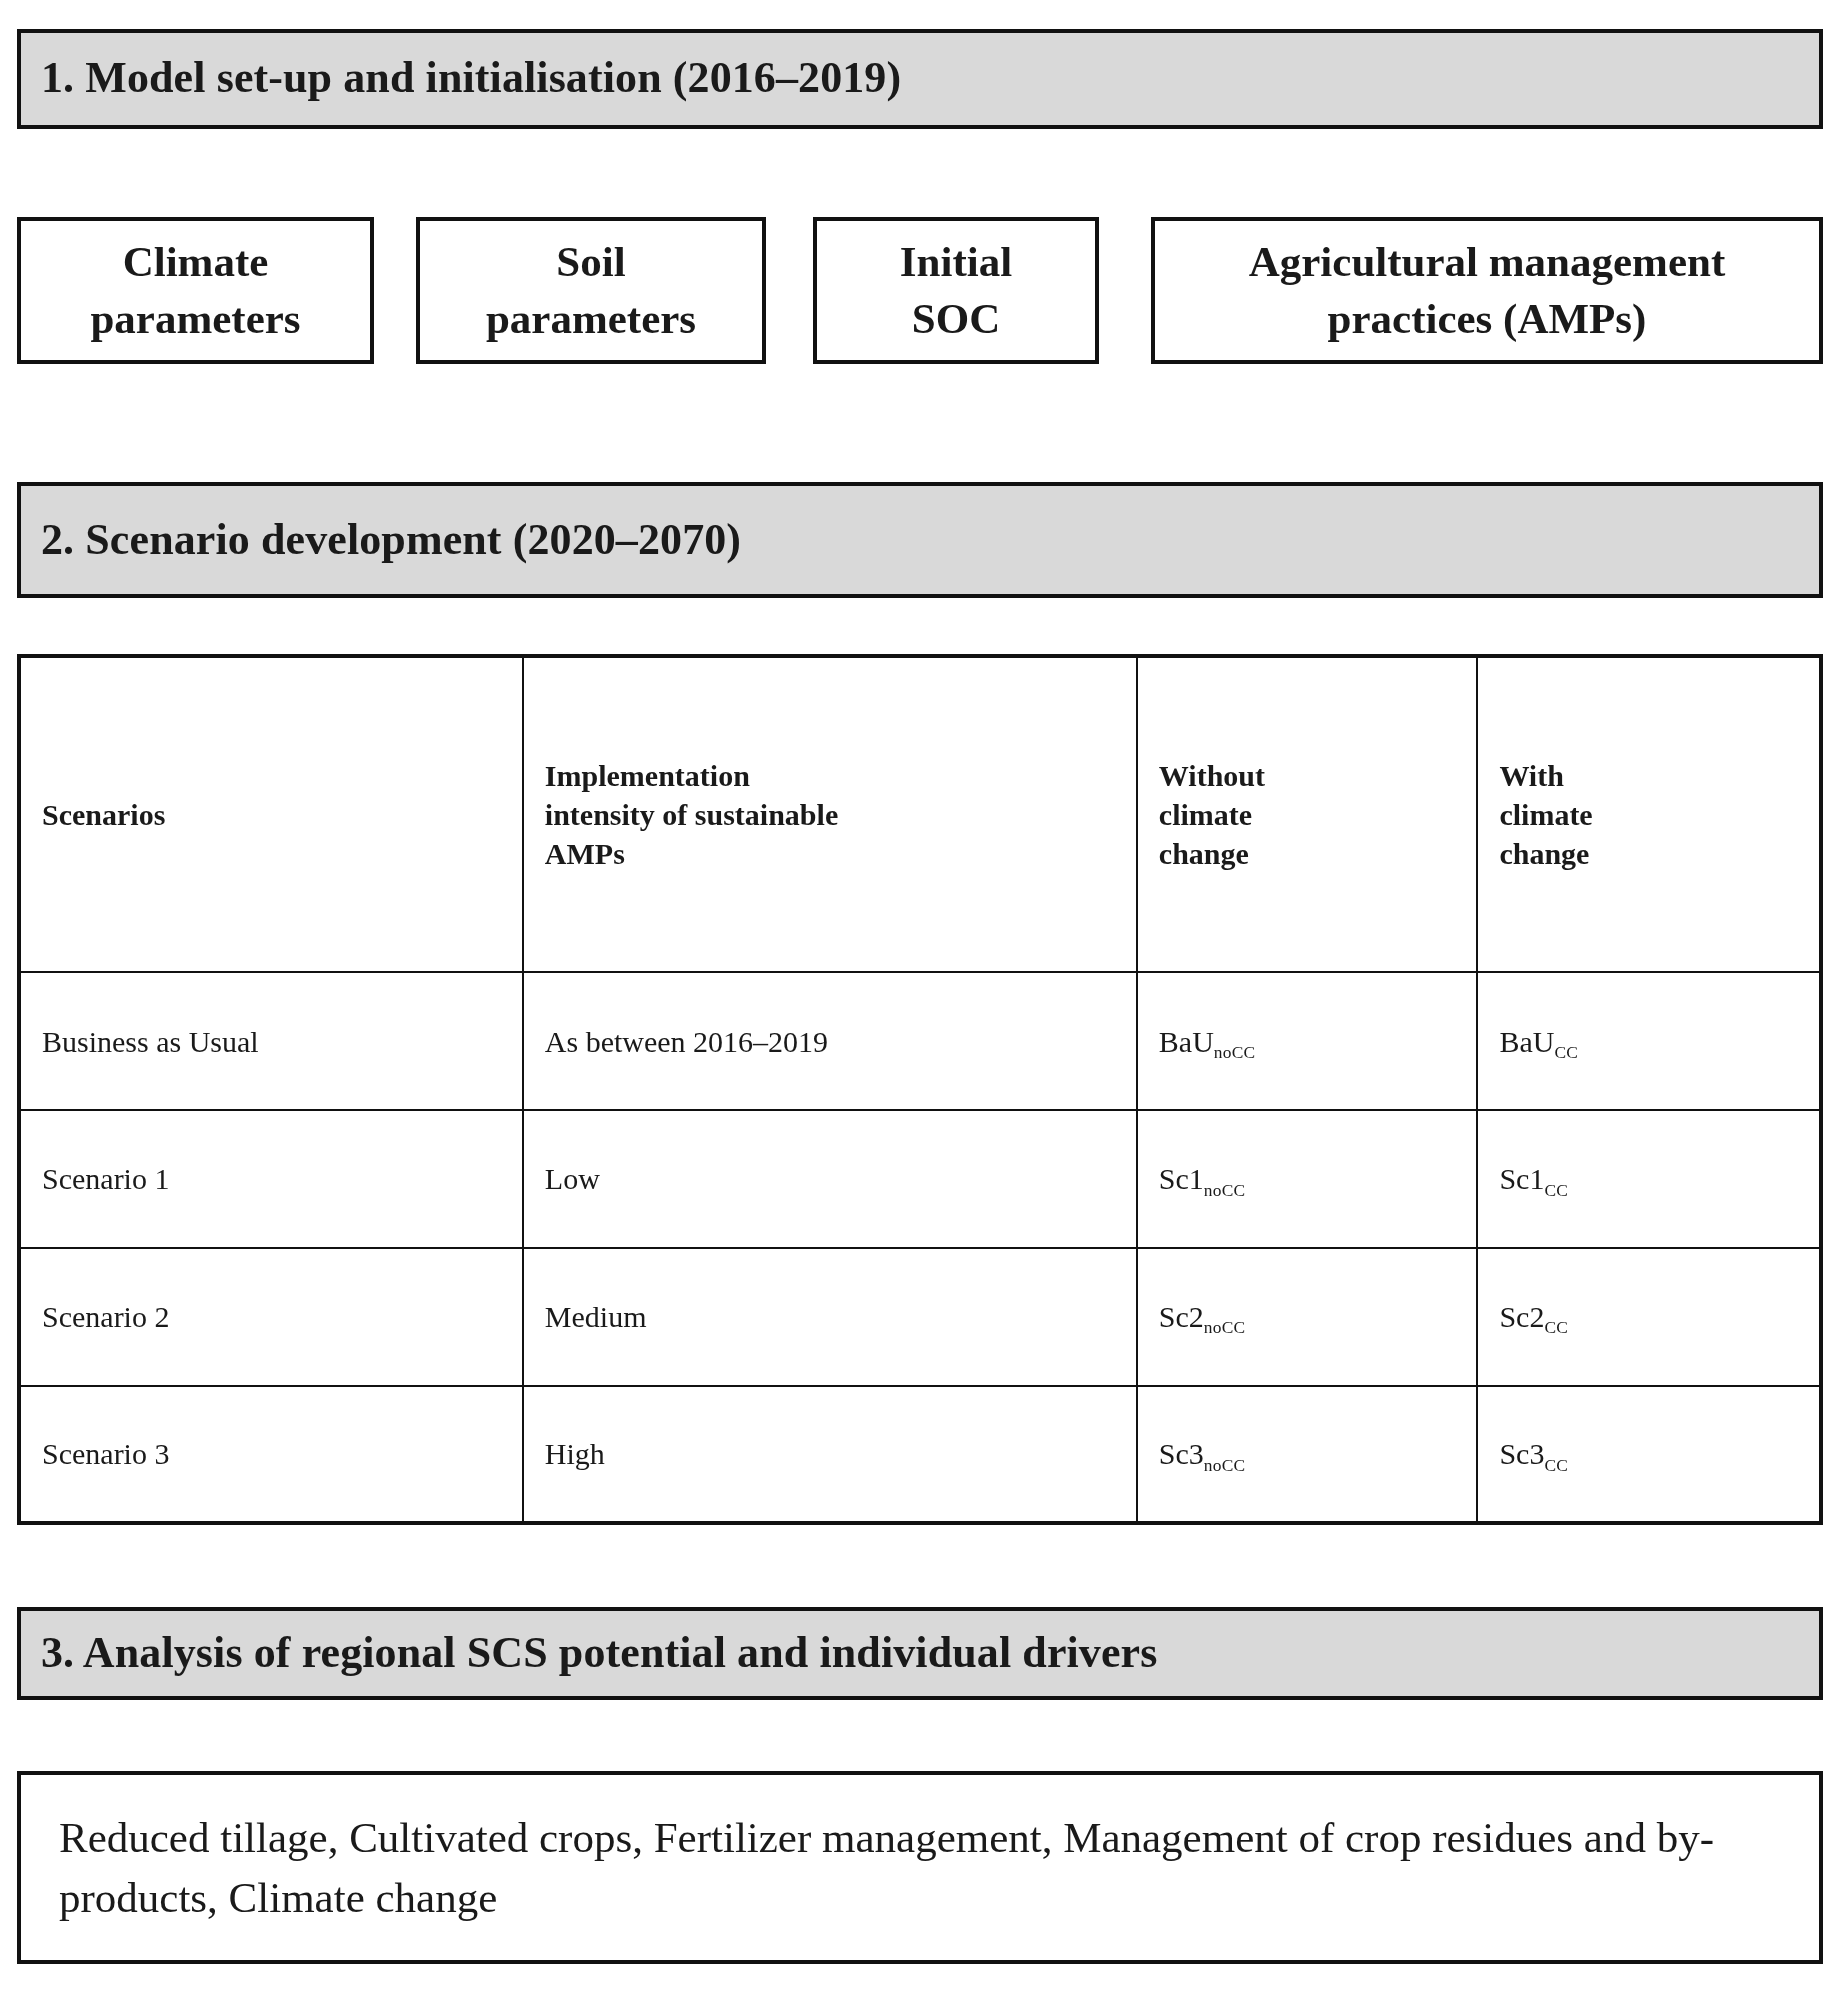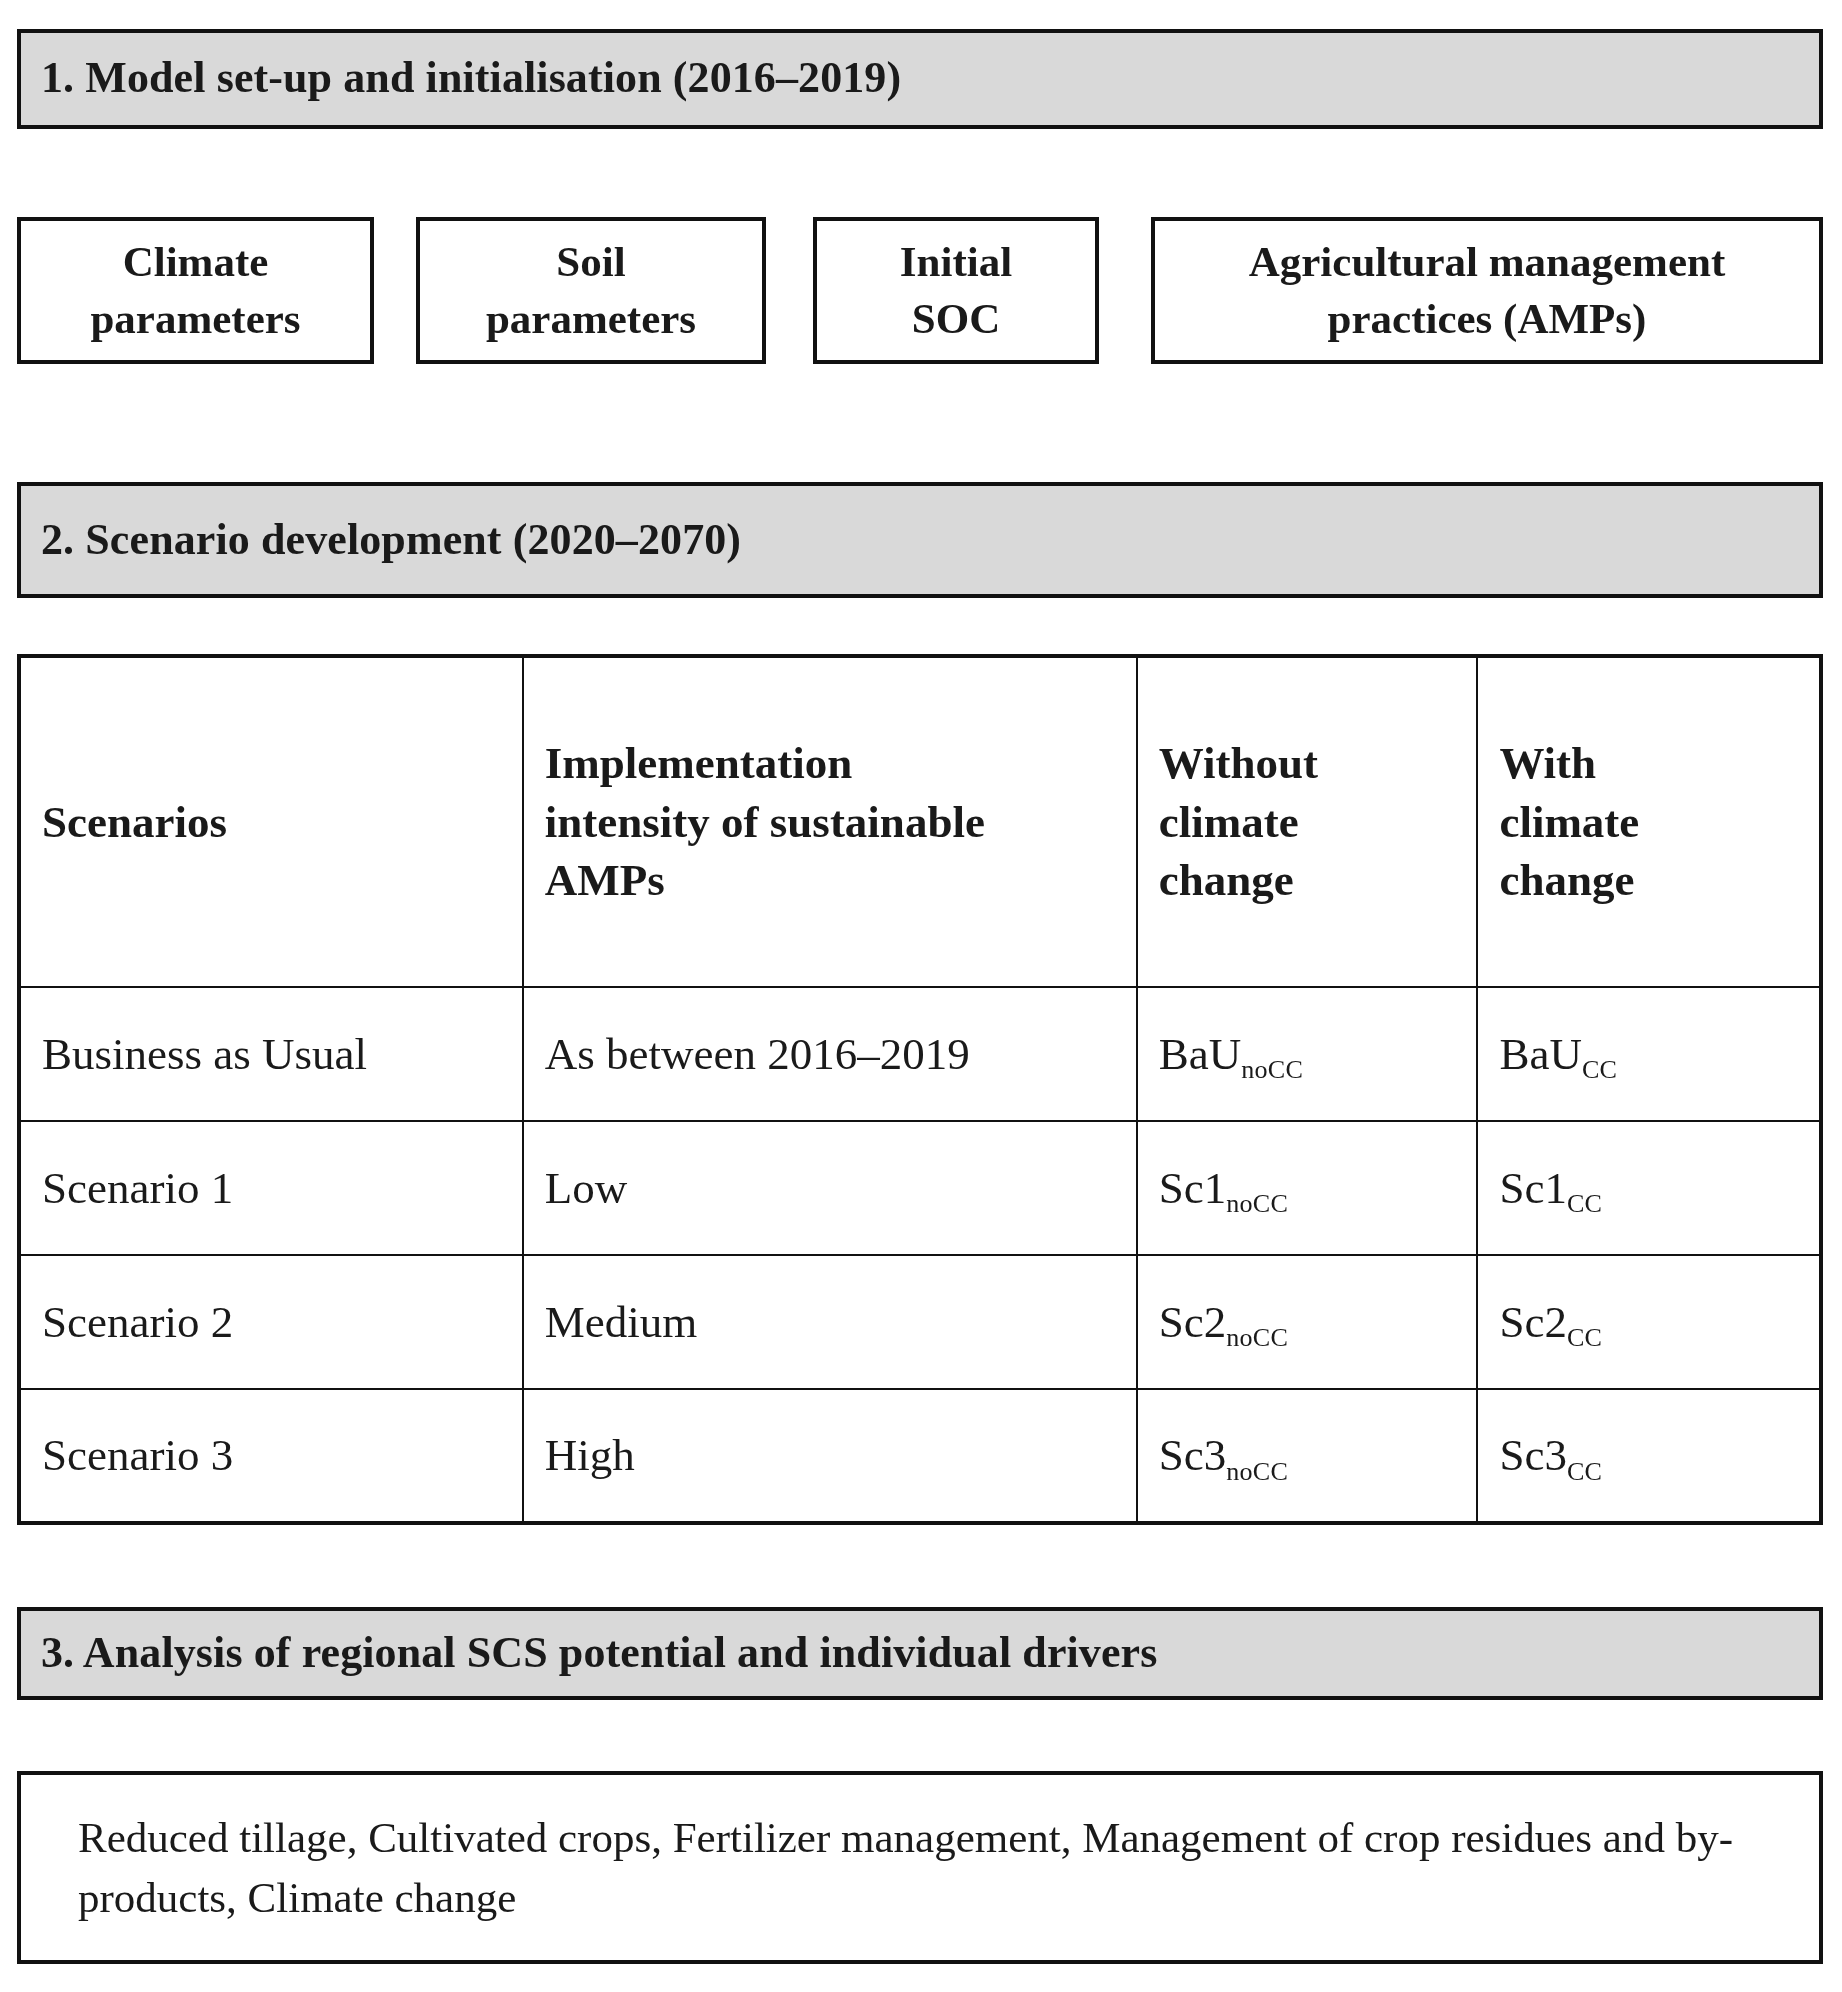--- a/index.html
+++ b/index.html
@@ -71,21 +71,21 @@
   .tbl {
     border-collapse: collapse;
     width: 100%;
     height: 100%;
     table-layout: fixed;
   }
   .tbl td {
     border: 2.9px solid #111111;
     vertical-align: middle;
     padding: 9.5px 21px;
-    font-size: 45px;
+    font-size: 30px;
     line-height: 1.30;
   }
   .tbl td.c0 { border-left: none; }
   .tbl td.c3 { border-right: none; border-radius: 15px; }
   .tbl tr.r-head td { border-top: none; }
   .tbl tr.r-last td { border-bottom: none; }
 
   .hdr-cell { }
   .multiline { white-space: pre-line; font-weight: bold; }
 
@@ -191,18 +191,18 @@
           <td class="c3"><span>Sc3</span><sub>CC</sub></td>
         </tr>
       </tbody>
     </table>
   </div>
 
   <div class="box shaded stage-bar" style="left:17px; top:1607px; width:1806px; height:93px;">
     <div class="stage-title">3. Analysis of regional SCS potential and individual drivers</div>
   </div>
 
-  <div class="box drivers-box" style="left:17px; top:1771px; width:1806px; height:193px;padding-left:19px;">
+  <div class="box drivers-box" style="left:17px; top:1771px; width:1806px; height:193px;">
     <div class="drivers-text">Reduced tillage, Cultivated crops, Fertilizer management, Management of crop residues and by-products, Climate change</div>
   </div>
 
 </div>
 
 
 </body></html>

